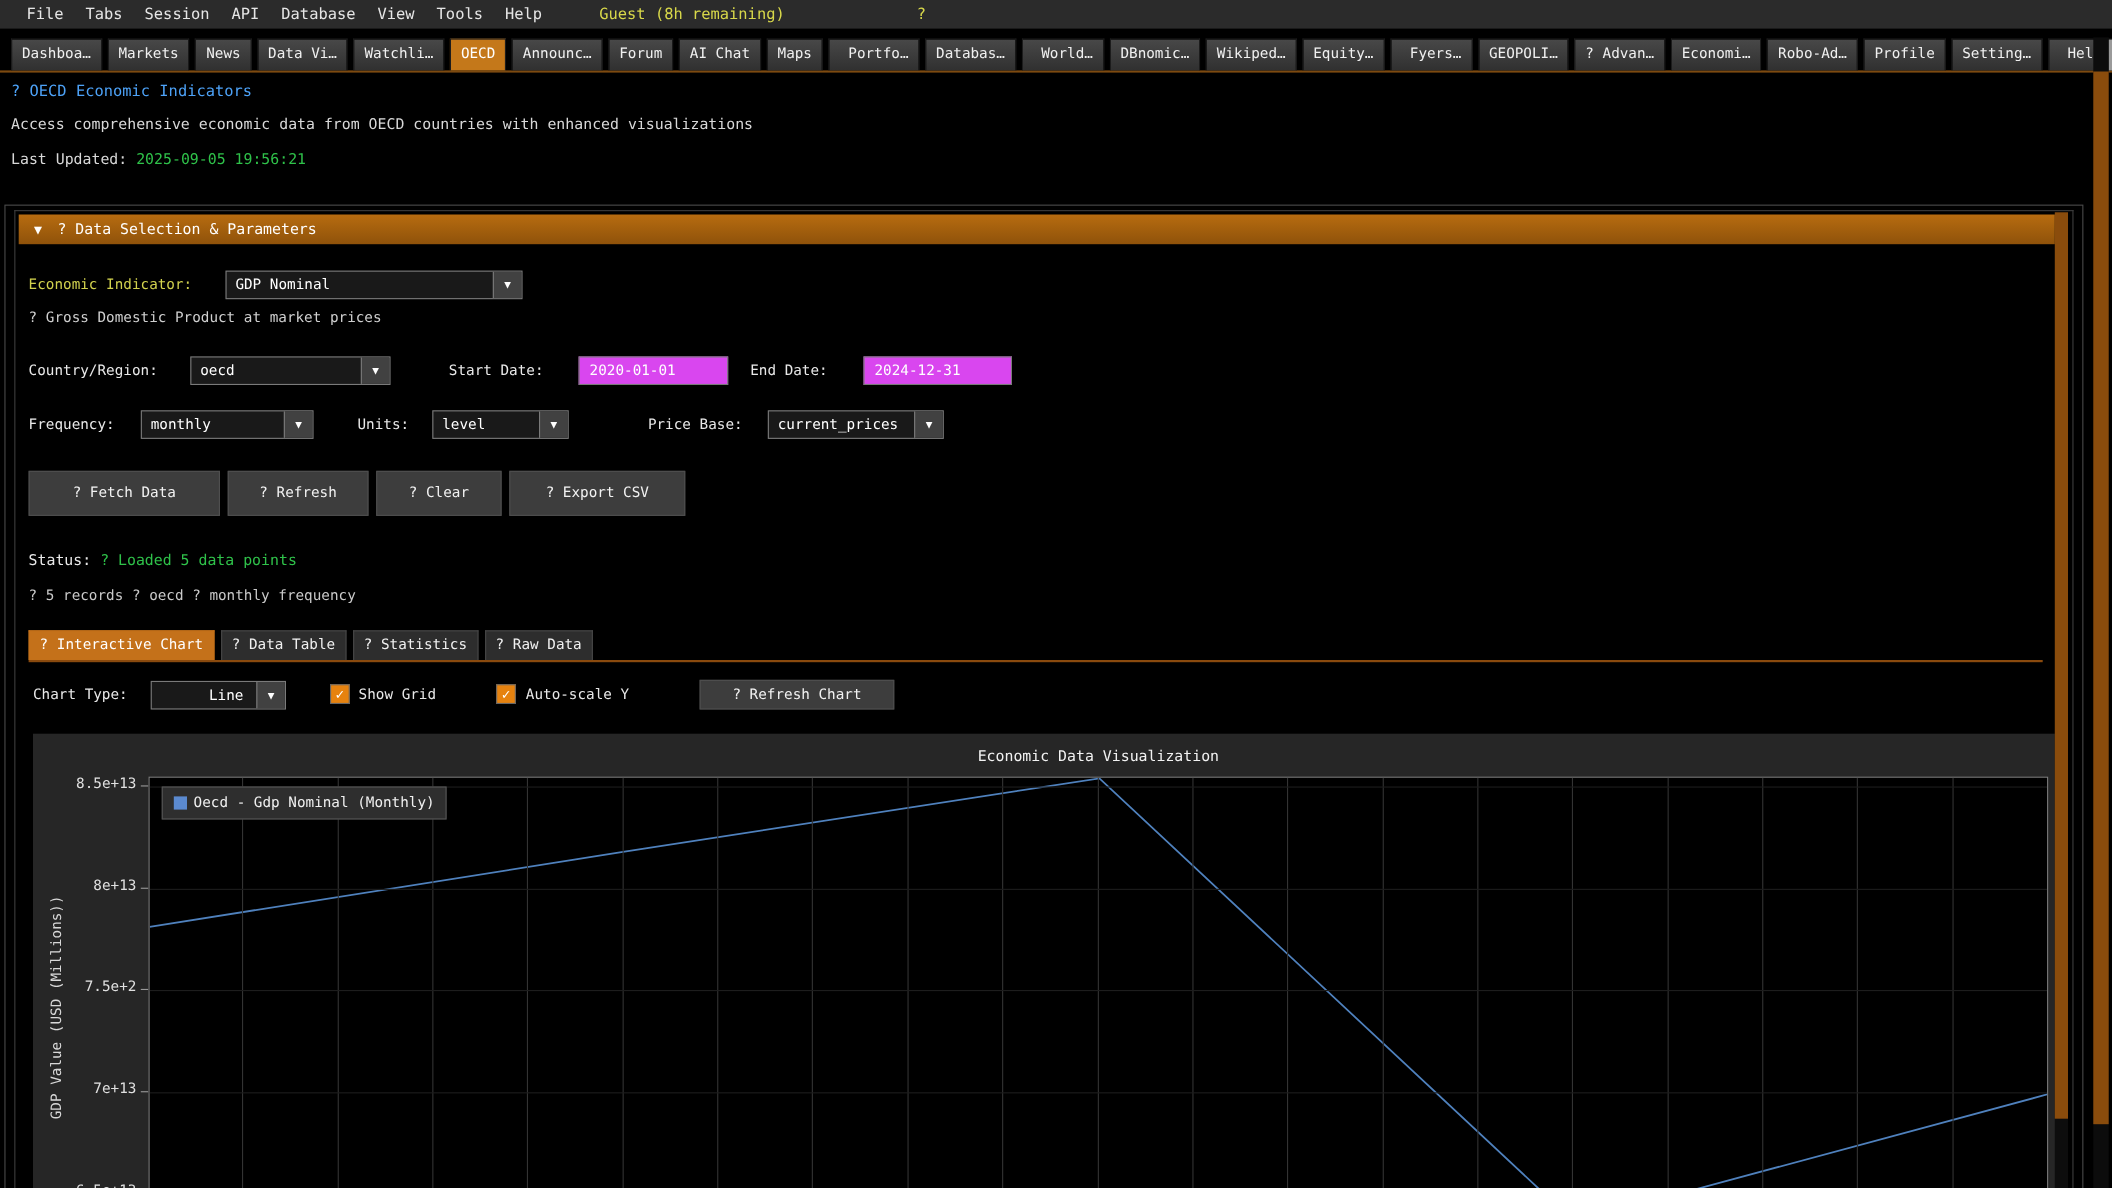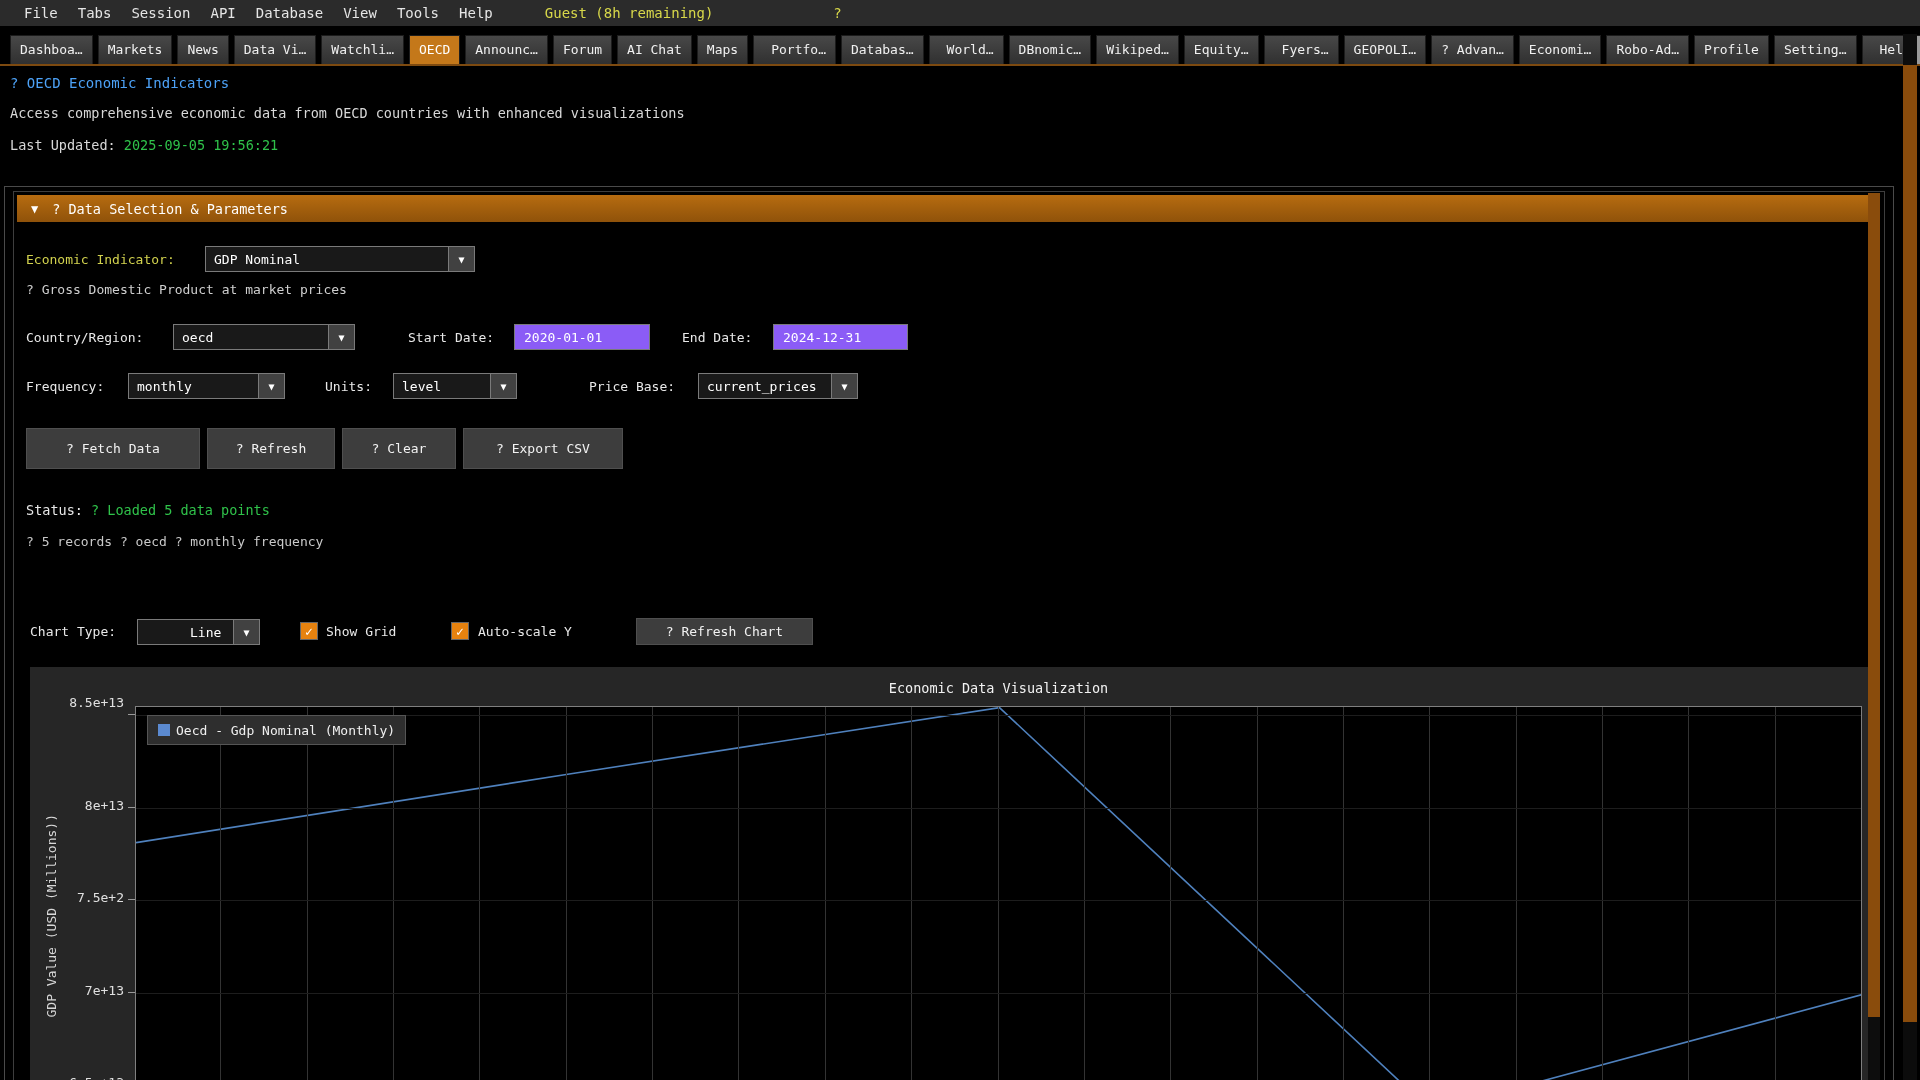--- a/index.html
+++ b/index.html
@@ -43,22 +43,22 @@
   .lbl { color:#e8e8e8; }
   .lbl-yellow { color:#d2d24e; }
   .desc { color:#cfcfcf; }
   .row-abs { position:absolute; height:26px; }
   .row-abs > * { position:absolute; top:0; height:26px; display:flex; align-items:center; }
   
   .dropdown { background:#191919; border:1px solid #7a7a7a; display:flex; align-items:stretch; }
   .dd-text { flex:1; display:flex; align-items:center; padding:0 8px; color:#fff; white-space:nowrap; overflow:hidden; }
   .dd-arrow { width:26px; background:#414141; border-left:1px solid #7a7a7a;
     display:flex; align-items:center; justify-content:center; color:#fff; font-size:10px; }
-  .text-input { background:#8b5cf6; border:1px solid #7a7a7a; color:#fff; padding:12px 9px;
-    display:flex; align-items:center; }
+  .text-input { background:#d946ef; border:1px solid #7a7a7a; color:#fff; padding:12px 9px;
+    display:flex; align-items:center;margin-left:12px; }
   
   .btn-row { position:absolute; left:12px; top:236px; display:flex; gap:7px; }
   .btn { height:41px; background:#3d3d3d; border:1px solid #4f4f4f; color:#f2f2f2;
     display:flex; align-items:center; justify-content:center; font-size:13px; cursor:default; }
   
   .status-line { position:absolute; left:12px; top:310px; font-size:13.5px; }
   .status-line .ok { color:#2fc24a; }
   .meta-line { position:absolute; left:12px; top:342px; color:#c9c9c9; font-size:13px; }
   
   .view-tabs { position:absolute; left:12px; top:381px; right:27px; height:29px;
@@ -206,41 +206,47 @@
     <div class="btn" style="width:128px;">? Refresh</div>
     <div class="btn" style="width:114px;">? Clear</div>
     <div class="btn" style="width:160px;">? Export CSV</div>
   </div>
 
   <div class="status-line">
     <span>Status: </span><span class="ok">? Loaded 5 data points</span>
   </div>
   <div class="meta-line">? 5 records ? oecd ? monthly frequency</div>
 
+  <div class="view-tabs" id="view-tabs">
+        <div class="vtab active">? Interactive Chart</div>
+        <div class="vtab">? Data Table</div>
+        <div class="vtab">? Statistics</div>
+        <div class="vtab">? Raw Data</div>
+      </div>
 
   <div class="chart-controls">
     <span class="cc-label lbl" style="left:4px;">Chart Type:</span>
     <div class="dropdown" style="left:111px; width:123px; height:26px; top:1px;padding-left:44px;">
       <span class="dd-text">Line</span>
       <span class="dd-arrow">▼</span>
     </div>
     <div class="checkbox" style="left:274px;">✓</div>
     <span class="cc-label lbl" style="left:300px;">Show Grid</span>
     <div class="checkbox" style="left:425px;">✓</div>
     <span class="cc-label lbl" style="left:452px;">Auto-scale Y</span>
     <div class="btn btn-refresh-chart" style="left:610px;">? Refresh Chart</div>
   </div>
 
   <div class="chart-panel">
     <div class="chart-title">Economic Data Visualization</div>
     <div class="y-axis-title">
       <span>GDP Value (USD (Millions))</span>
     </div>
     <div id="ytick-layer">
-          <div class="ytick-label" style="top: 28px;">8.5e+13</div>
+          <div class="ytick-label" style="top: 38px;">8.5e+13</div>
           <div class="ytick-mark" style="top: 47px;"></div>
           <div class="ytick-label" style="top: 130.5px;">8e+13</div>
           <div class="ytick-mark" style="top: 139.5px;"></div>
           <div class="ytick-label" style="top: 223px;">7.5e+2</div>
           <div class="ytick-mark" style="top: 232px;"></div>
           <div class="ytick-label" style="top: 315.5px;">7e+13</div>
           <div class="ytick-mark" style="top: 324.5px;"></div>
           <div class="ytick-label" style="top: 408px;">6.5e+13</div>
         </div>
     <div class="plot" id="plot-area">

